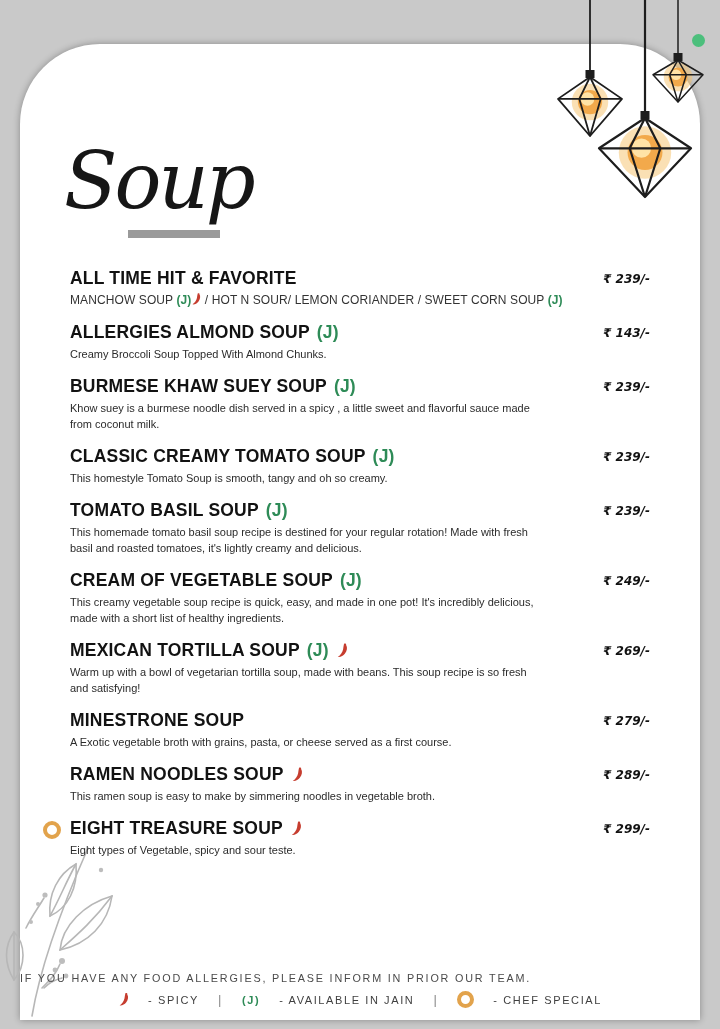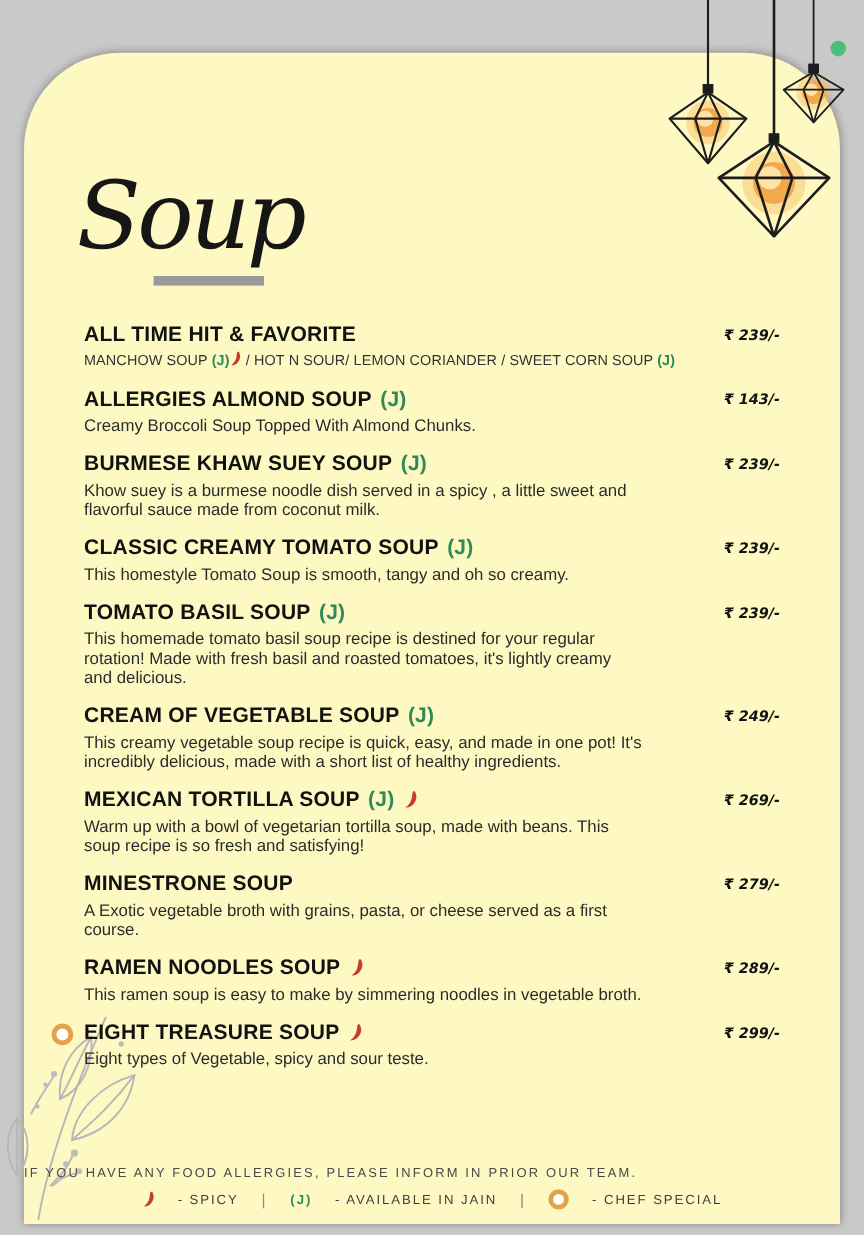--- a/index.html
+++ b/index.html
@@ -2,21 +2,21 @@
 <html><head>
 <meta charset="utf-8">
 <style>
   html,body { margin:0; padding:0; background:#c9c9c9; }
   .page {
     position:relative; width:720px; height:1029px; overflow:hidden;
     background:#c9c9c9; font-family:"Liberation Sans", sans-serif;
   }
   .card {
     position:absolute; left:20px; top:44px; width:680px; height:976px;
-    background:#fef9c3; border-radius:80px 80px 0 0;
+    background:#ffffff; border-radius:80px 80px 0 0;
     box-shadow:0 0 7px rgba(0,0,0,.32);
   }
   
   .script-title {
     position:absolute; left:44px; top:98px; z-index:3;
     font-family:"DejaVu Serif", serif; font-style:italic;
     font-size:78px; color:#161616; letter-spacing:-3px; line-height:1;
   }
   .title-underline {
     position:absolute; left:108px; top:186px; width:92px; height:8px;
@@ -36,21 +36,21 @@
   .chili svg { width:100%; height:100%; display:block; }
   .chef-ring {
     position:absolute; left:-27px; top:3px; width:10px; height:10px;
     border:4px solid #e2a34c; border-radius:50%; background:#fff;
   }
   .item-price {
     font-family:"DejaVu Sans", sans-serif; font-size:12px; font-weight:bold;
     color:#121212; white-space:nowrap; margin-left:12px;font-style:italic;
   }
   .item-desc {
-    margin:3px 0 0; font-size:14px; line-height:16px; color:#2b2b2b;
+    margin:3px 0 0; font-size:11px; line-height:16px; color:#2b2b2b;
     max-width:466px;
   }
   .item-desc.caps { font-size:12px; letter-spacing:.1px; color:#333; white-space:nowrap; }
   .item-desc .chili { width:10px; height:14px; vertical-align:-2px; }
   
   .footer { position:absolute; left:0; right:0; bottom:12px; color:#4a4a4a; z-index:3; }
   .footer-line1 { font-size:10.8px; letter-spacing:1.8px; }
   .footer-line2 {
     margin-top:7px; display:flex; justify-content:center; align-items:center;
     gap:19px; font-size:11px; letter-spacing:1.6px; color:#3f3f3f;

